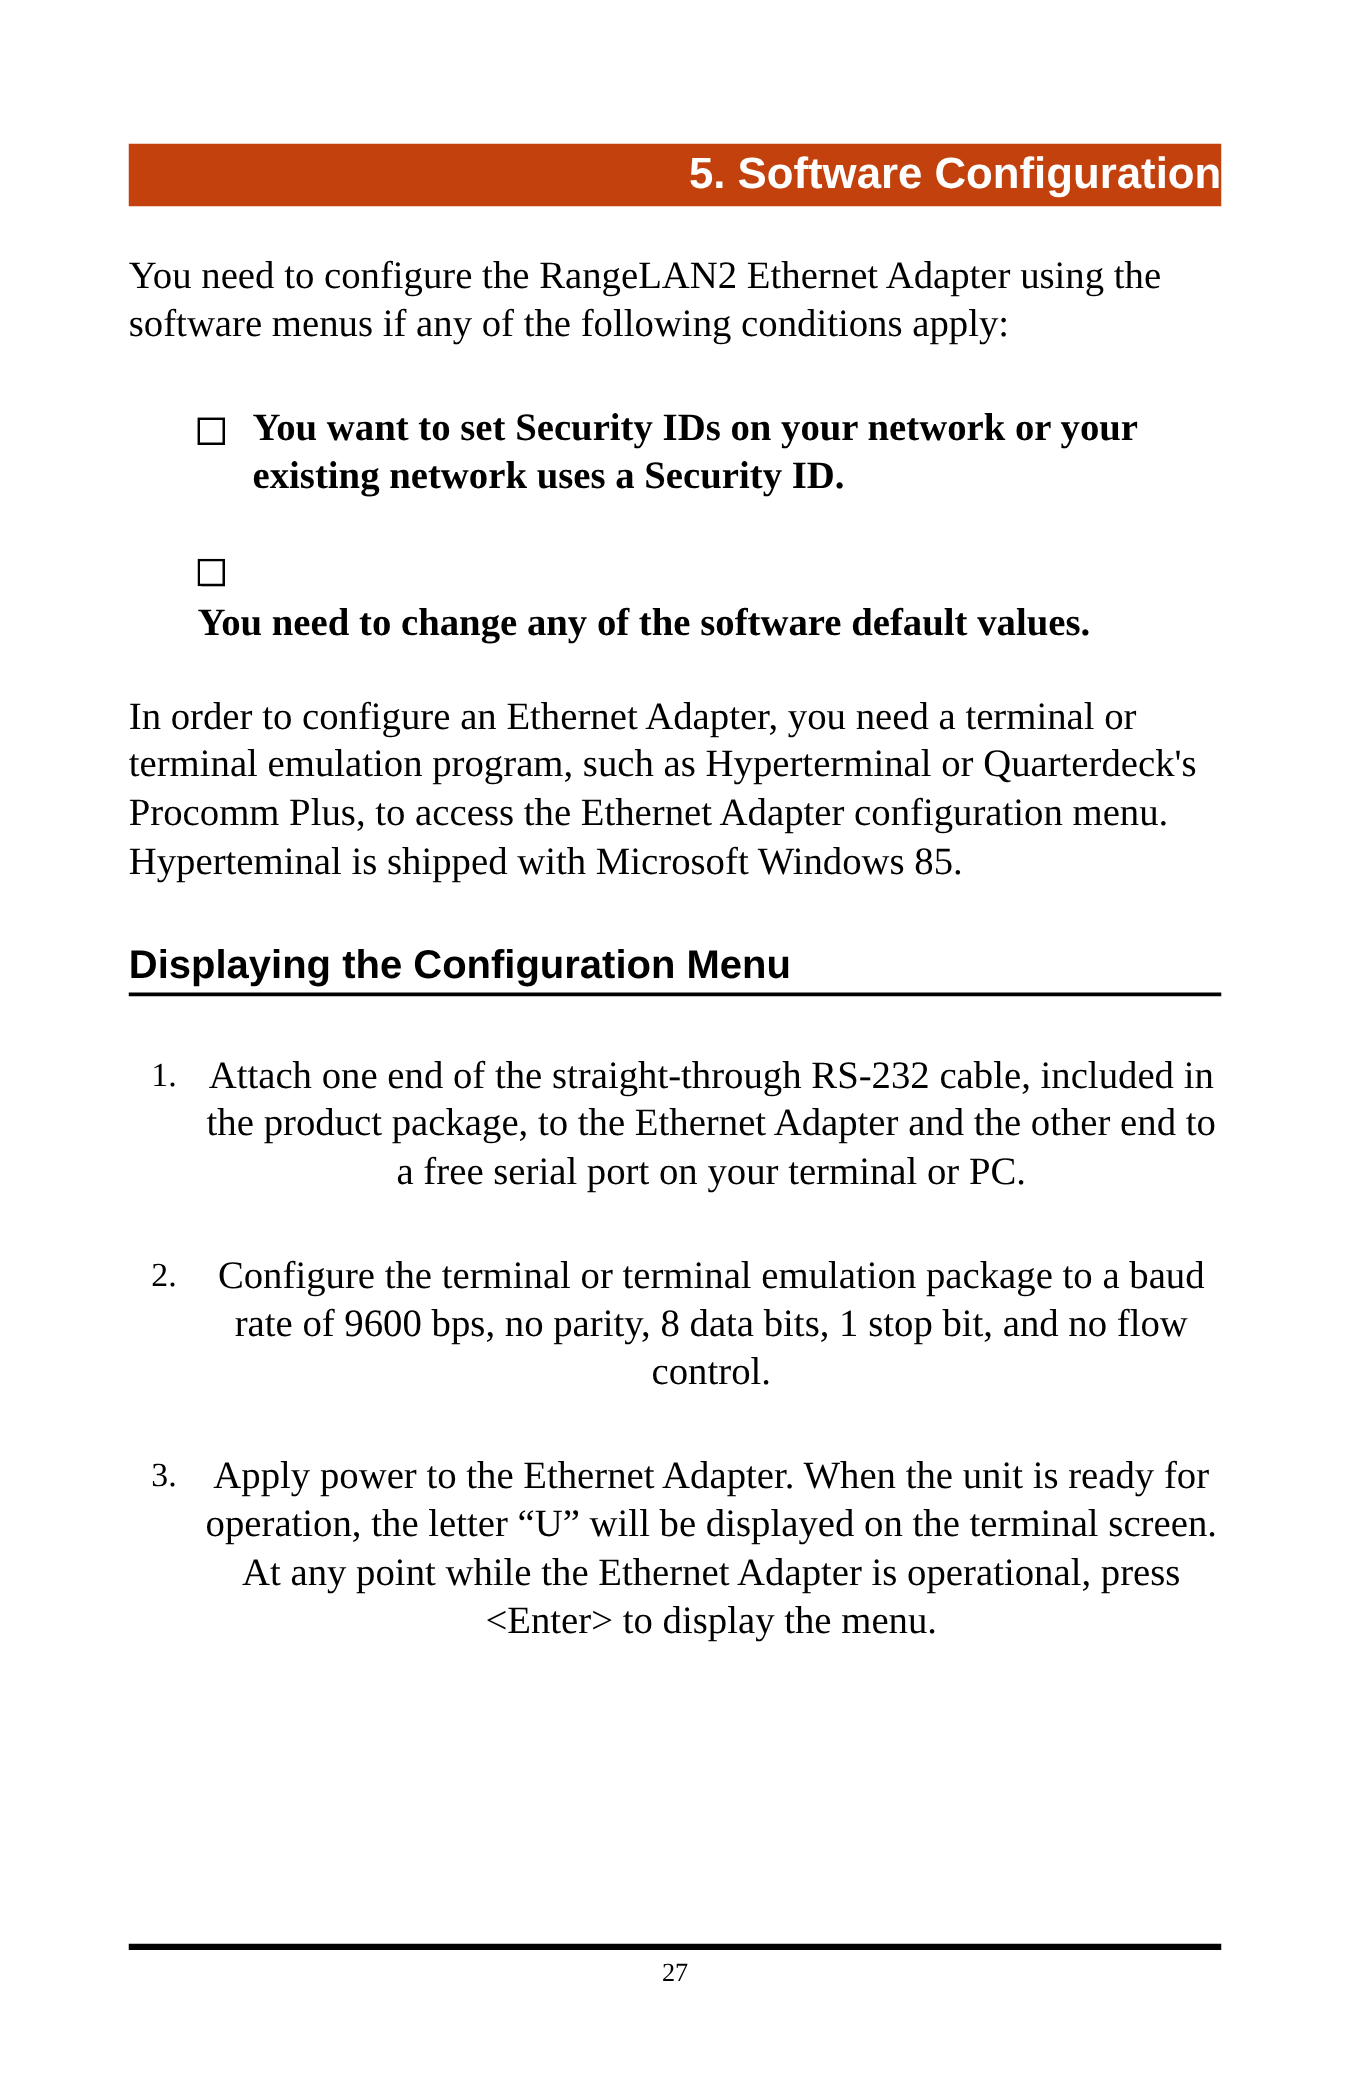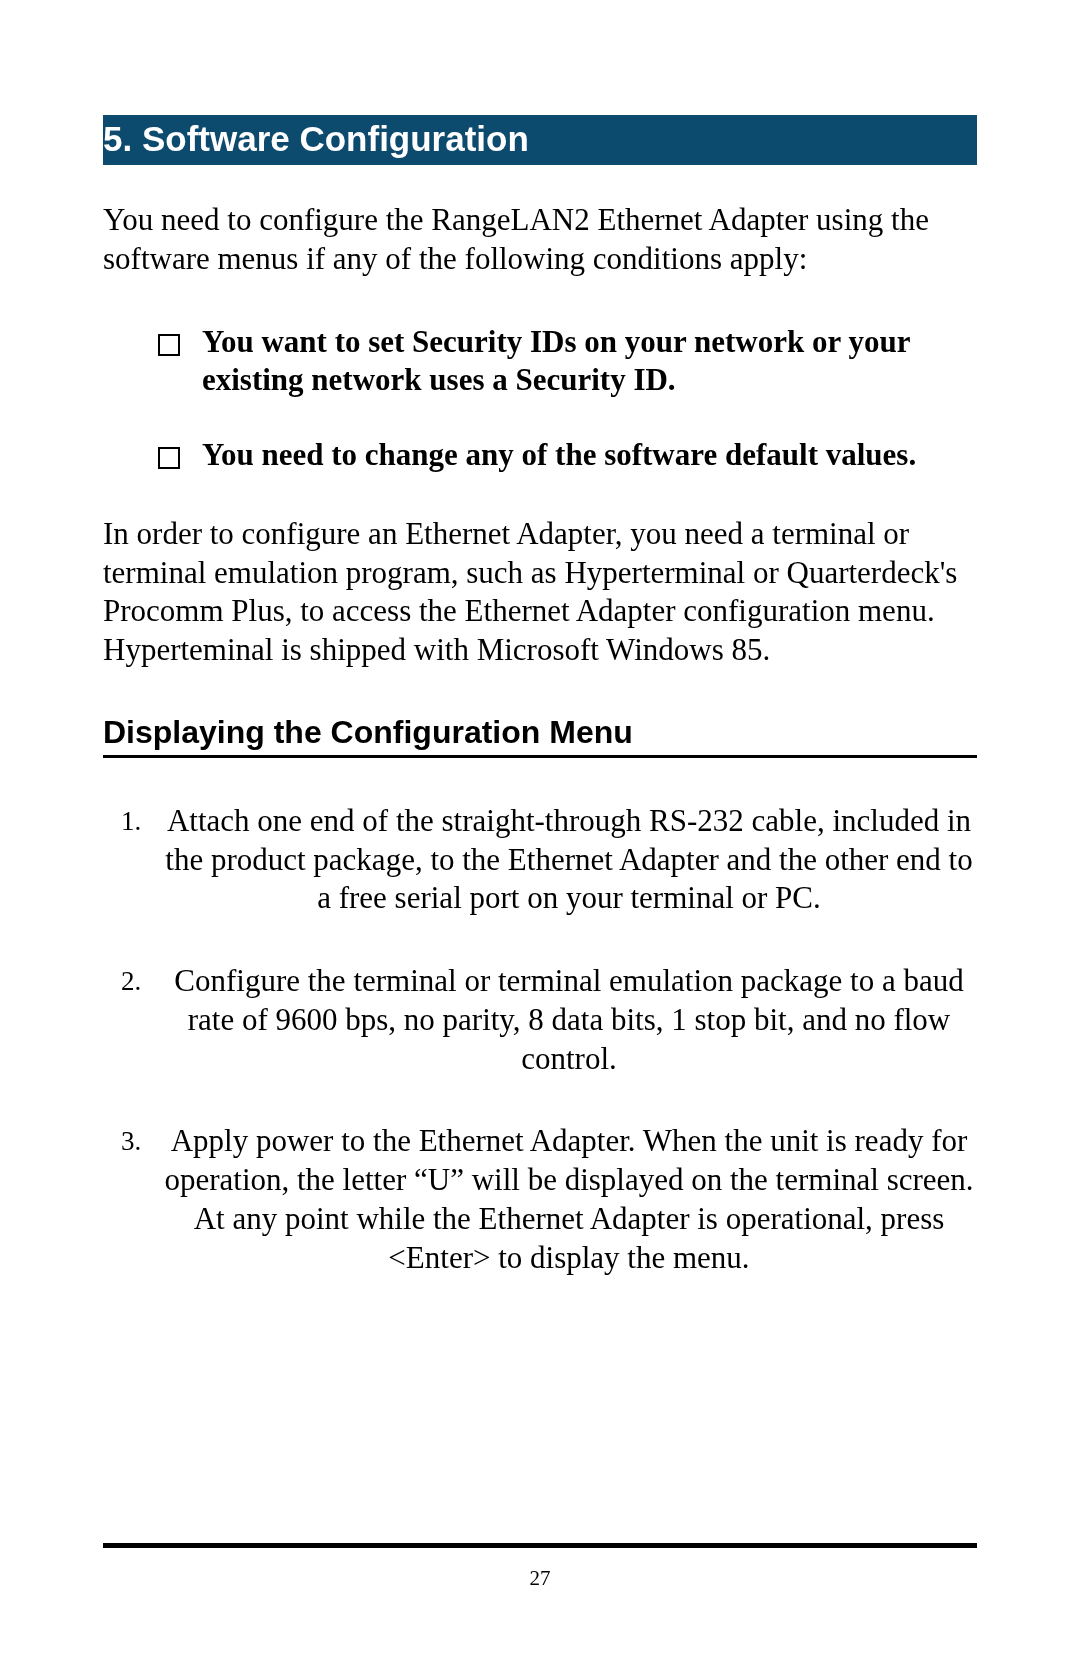--- a/index.html
+++ b/index.html
@@ -10,26 +10,26 @@
     body {
       width: 1080px;
       height: 1669px;
       background: #ffffff;
       padding: 115px 103px 50px 103px;
       font-family: "Times New Roman", Times, serif;
       color: #000000;
       position: relative;
     }
     .chapter-title {
-      background: #0c4a6e;
+      background: #c2410c;
       color: #ffffff;
       font-family: Arial, Helvetica, sans-serif;
       font-weight: bold;
       font-size: 35px;
-      text-align: left;
+      text-align: right;
       padding: 4px 0 6px 0;
       margin-bottom: 36px;
     }
     .intro-text {
       font-size: 31px;
       line-height: 1.25;
       margin-bottom: 44px;
     }
     .checkbox-list {
       list-style: none;
@@ -39,20 +39,21 @@
     .checkbox-list li {
       display: flex;
       align-items: flex-start;
       margin-bottom: 36px;
       font-size: 31px;
       line-height: 1.25;
       font-weight: bold;
     }
     .checkbox-list li:last-child {
       margin-bottom: 36px;
+      flex-direction: column;
     }
     .checkbox-icon {
       flex-shrink: 0;
       margin-right: 22px;
       margin-top: 4px;
     }
     .checkbox-text {
       flex: 1;
     }
     .middle-text {
@@ -90,21 +91,21 @@
       flex: 1;
       text-align: center;
     }
     .page-footer {
       position: absolute;
       bottom: 78px;
       left: 103px;
       right: 103px;
       border-top: 5px solid #000000;
       text-align: center;
-      padding-top: 18px;
+      padding-top: 6px;
     }
     .page-number {
       font-size: 21px;
     }
   </style>
 </head>
 <body>
 
 <div class="chapter-title">5. Software Configuration</div>
 

